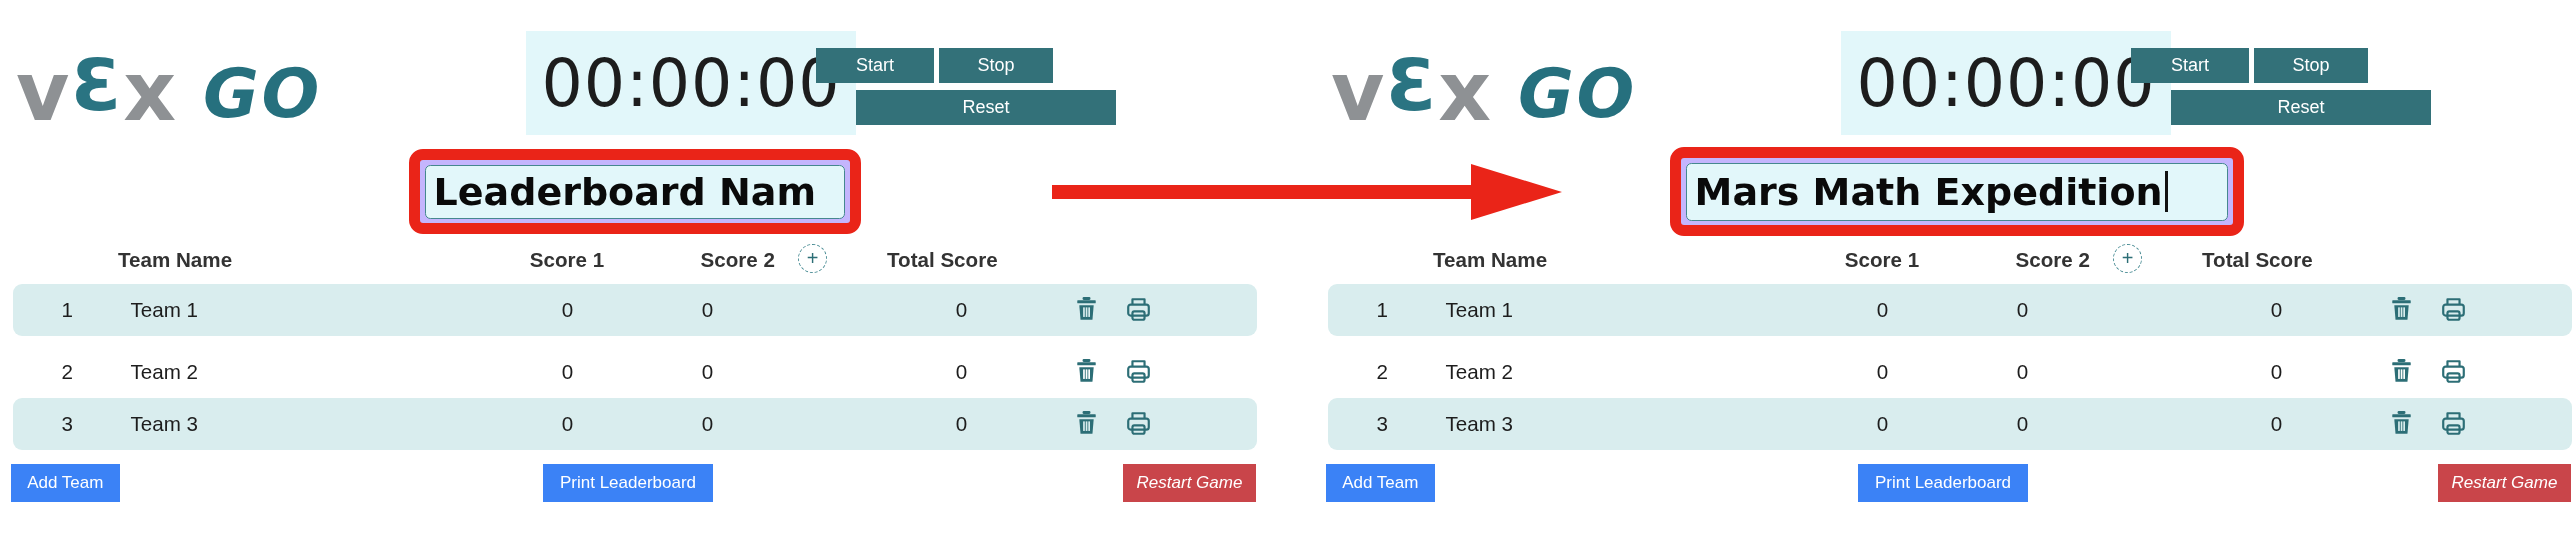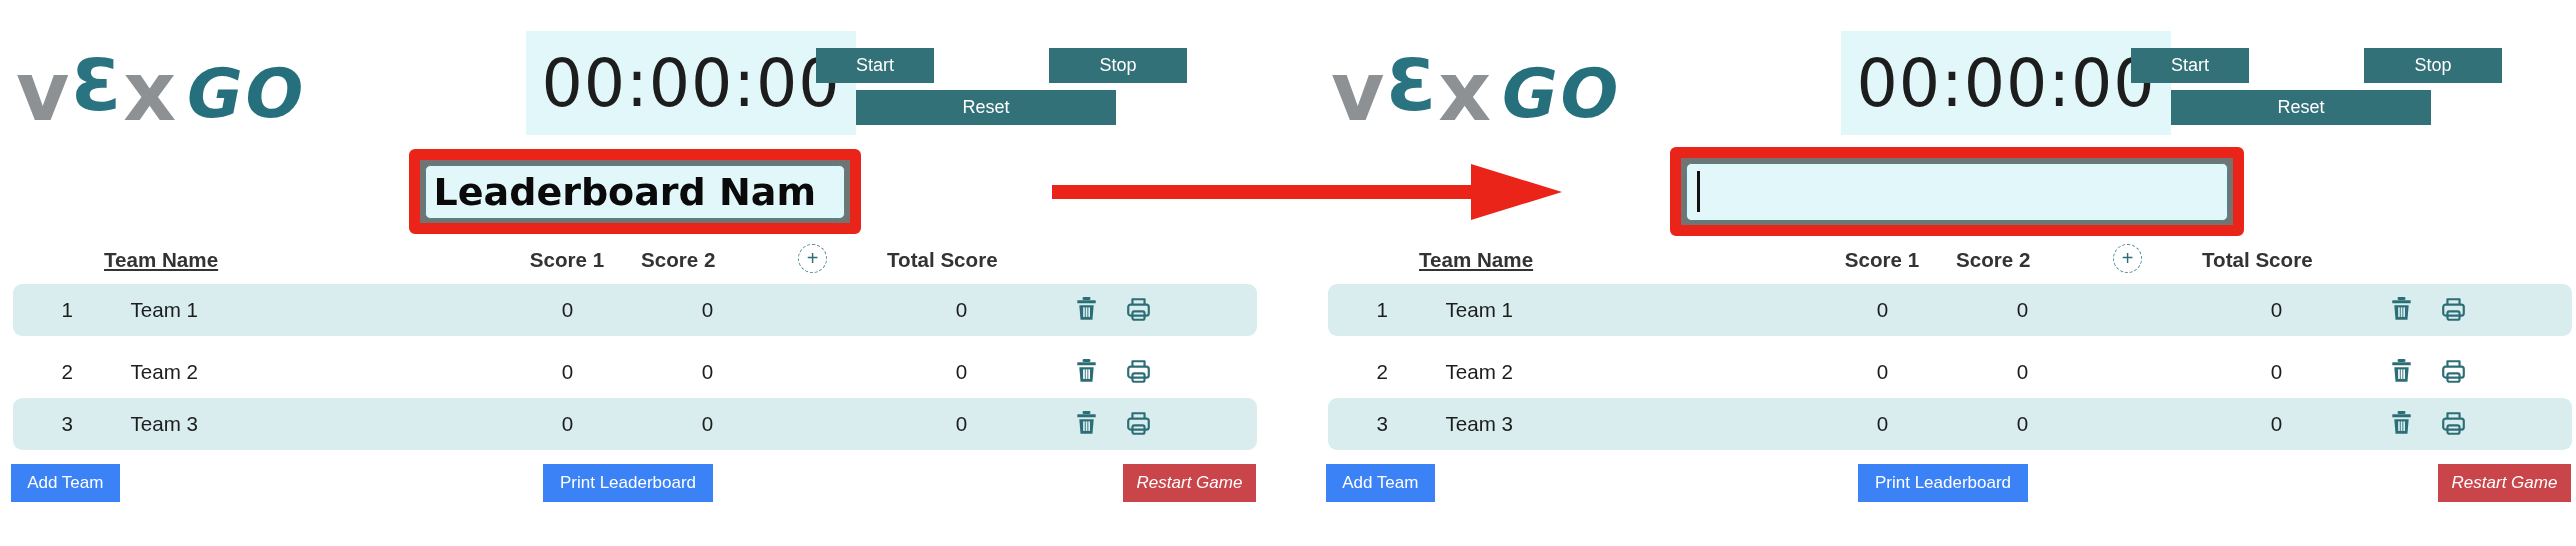--- a/index.html
+++ b/index.html
@@ -10,50 +10,50 @@
   .panel { position:absolute; top:0; width:1288px; height:547px; }
   .panel.p0 { left:0; }
   .panel.p1 { left:1288px; }
   .inner { position:absolute; top:0; left:0; width:1288px; height:547px; }
   .p1 .inner { left:27px; }
 
   
   .logo { position:absolute; left:16px; top:25px; height:108px; display:flex; align-items:flex-end; }
   .logo .lv, .logo .lx { font-family:"DejaVu Sans", sans-serif; font-weight:800; font-size:82px; line-height:1; color:#8e9194; }
   .logo .le { font-family:"DejaVu Sans", sans-serif; font-weight:700; font-size:72px; line-height:1; color:#2a7482; position:relative; top:-12.5px; margin:0 1.8px; }
-  .logo .lgo { font-family:"DejaVu Sans", sans-serif; font-style:italic; font-weight:800; font-size:68px; line-height:1; color:#26707e; margin-left:11px; letter-spacing:2.7px; position:relative; top:-5.4px; }
+  .logo .lgo { font-family:"DejaVu Sans", sans-serif; font-style:italic; font-weight:800; font-size:68px; line-height:1; color:#26707e; margin-left:27px; letter-spacing:2.7px; position:relative; top:-5.4px; }
 
   
   .timer-box { position:absolute; left:526px; top:31px; width:330px; height:104px;
                background:#e2f7fa; display:flex; align-items:center; justify-content:center; }
   .timer-text { font-family:"DejaVu Sans", sans-serif; font-size:65px; color:#1d1d1d; letter-spacing:0.9px; }
 
   
   .tbtn { position:absolute; background:#337179; color:#fff; border:none; font-size:18px;
           font-family:"Liberation Sans", sans-serif; display:flex; align-items:center; justify-content:center; cursor:pointer; }
   .btn-start { left:816px; top:48px; width:118px; height:35px; }
-  .btn-stop  { left:1049px; top:48px; width:138px; height:35px; }
+  .btn-stop  { left:939px; top:48px; width:114px; height:35px; }
   .btn-reset { left:856px; top:90px; width:260px; height:35px; }
 
   
-  .name-rect { position:absolute; border:11.7px solid #ea2418; border-radius:6px; background:#737373; padding:4.5px 5.4px; }
+  .name-rect { position:absolute; border:11.7px solid #ea2418; border-radius:14px; background:#c4b5fd; padding:4.5px 5.4px; }
   .p0 .name-rect { left:409px; top:149px; width:452px; height:85px; }
   .p1 .name-rect { left:355px; top:147px; width:574px; height:89px; }
   .name-input { width:100%; height:100%; background:#e2f7fa; border:1.8px solid #45888f; border-radius:5.4px;
                 display:flex; align-items:center; padding:0 7.2px; overflow:hidden; white-space:nowrap; }
   .name-text { font-family:"DejaVu Sans", sans-serif; font-weight:700; font-size:38px; color:#0a0a0a; line-height:1; }
   .caret { display:inline-block; width:2.7px; height:41px; background:#111; margin-left:2.7px; }
 
   
   .thead { position:absolute; top:246px; left:0; width:1288px; height:27px; }
   .hcell { position:absolute; font-size:20.6px; font-weight:700; color:#333; top:0; line-height:27px; }
   .h-rank  { left:27px;  width:81px;  text-align:center;margin-top:45px; }
-  .h-team  { left:104px;text-decoration:underline; }
+  .h-team  { left:118px; }
   .h-s1    { left:500px; width:134px; text-align:center; }
-  .h-s2    { left:641px; width:134px; text-align:left; }
+  .h-s2    { left:641px; width:134px; text-align:right; }
   .h-total { left:887px; width:148px; text-align:left; }
   .plus-btn { position:absolute; left:798px; top:-1.8px; width:29px; height:29px; border:1.8px dashed #4b8d95;
               border-radius:50%; background:transparent; color:#2c6e76; font-size:20px; line-height:23px;
               text-align:center; cursor:pointer; }
 
   .row { position:absolute; left:12.5px; width:1244px; height:52px; border-radius:9px; }
   .row.teal { background:#d9edee; }
   .row.white { background:transparent; }
   .r0 { top:284px; } .r1 { top:346px; } .r2 { top:398px; }
   .cell { position:absolute; top:0; height:52px; line-height:52px; font-size:20.6px; color:#1d1d1d; }
@@ -196,20 +196,21 @@
 
       <div class="timer-box">
         <span class="timer-text">00:00:00</span>
       </div>
       <button class="tbtn btn-start">Start</button>
       <button class="tbtn btn-stop">Stop</button>
       <button class="tbtn btn-reset">Reset</button>
 
       <div class="name-rect">
         <div class="name-input">
+          <span class="name-text">Mars Math Expedition</span>
           <span class="caret"></span>
         </div>
       </div>
 
       <div class="thead">
         <span class="hcell h-rank">Rank</span>
         <span class="hcell h-team">Team Name</span>
         <span class="hcell h-s1">Score 1</span>
         <span class="hcell h-s2">Score 2</span>
         <button class="plus-btn">+</button>

